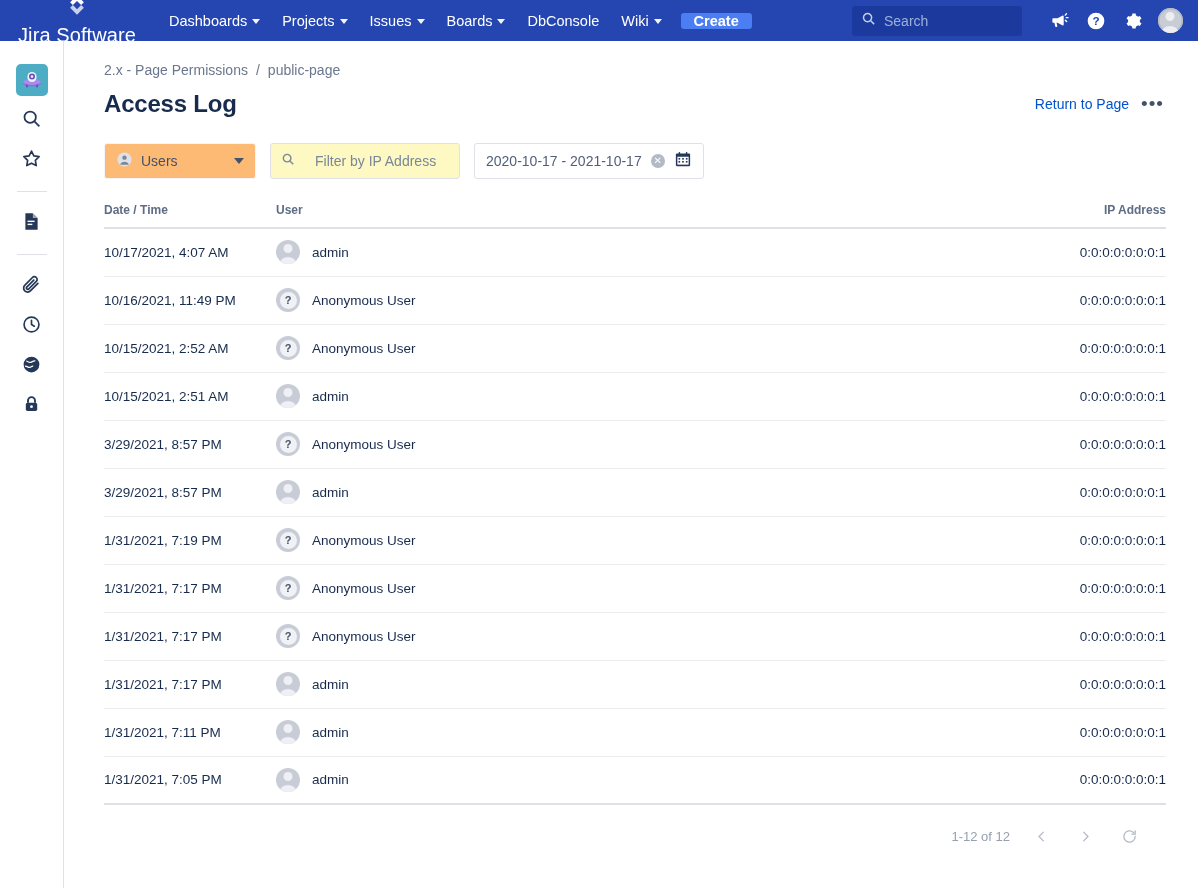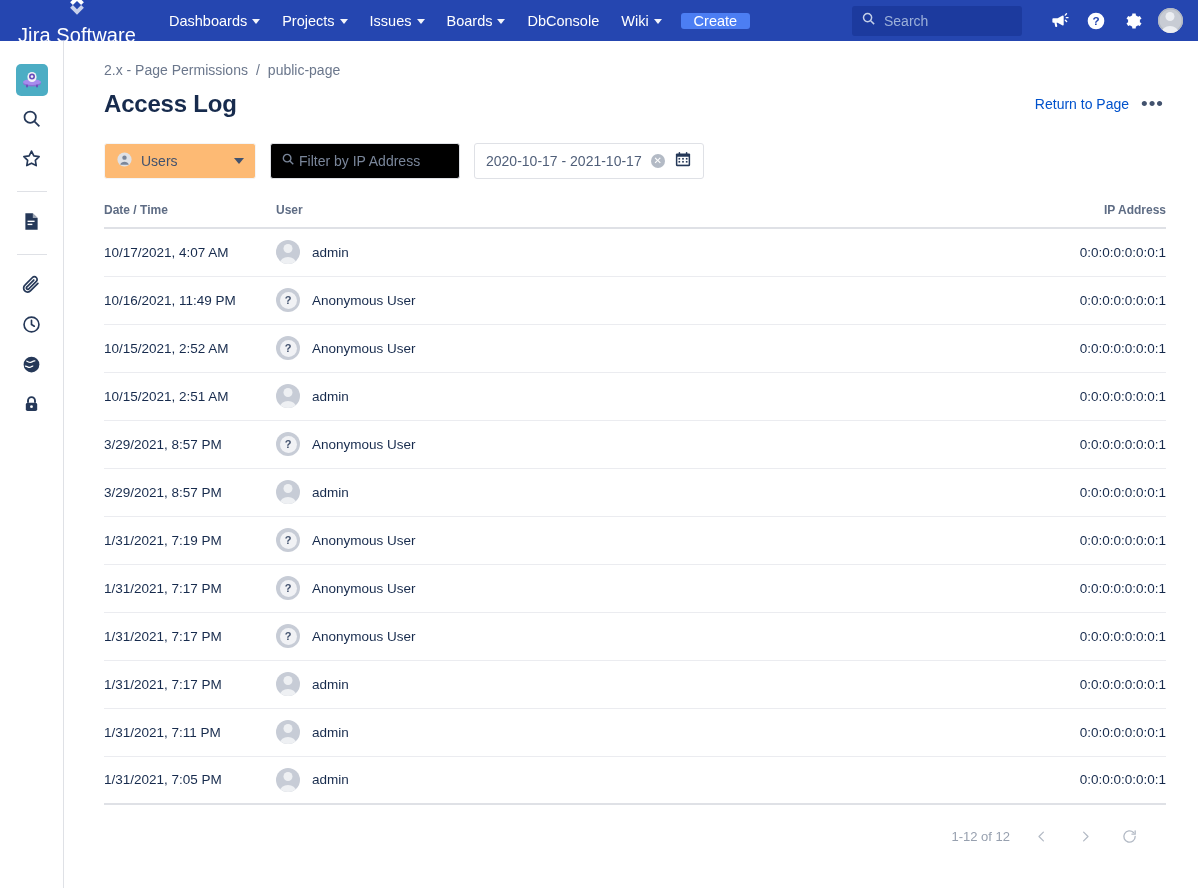--- a/index.html
+++ b/index.html
@@ -32,21 +32,21 @@
     display: flex; align-items: center; gap: 5px;
     padding: 6px 11px; border-radius: 3px;
     color: #ffffff; font-size: 14.5px; white-space: nowrap; cursor: pointer;
   }
   .chev-d {
     width: 0; height: 0; border-left: 4px solid transparent;
     border-right: 4px solid transparent; border-top: 5px solid #ffffff;
     margin-top: 2px; opacity: .95;
   }
   .create-btn {
-    background: #4c7ef3; color: #fff; font-size: 14.5px; font-weight: normal;
+    background: #4c7ef3; color: #fff; font-size: 14.5px; font-weight: bold;
     padding: 0 13px; border-radius: 3px; margin-left: 8px; cursor: pointer;
     white-space: nowrap;
   }
   .nav-right {
     margin-left: auto; display: flex; align-items: center; gap: 5px;
     padding-right: 12px;
   }
   .searchbox {
     width: 170px; height: 30px; background: #1c3a9e; border-radius: 3px;
     display: flex; align-items: center; gap: 8px; padding: 0 9px;
@@ -122,21 +122,21 @@
     gap: 8px; cursor: pointer;
   }
   .select-users .lbl { font-size: 14px; color: #42526e; }
   .select-users .arrow {
     margin-left: auto; width: 0; height: 0;
     border-left: 5px solid transparent; border-right: 5px solid transparent;
     border-top: 6px solid #42526e;
   }
   .ip-filter {
     width: 190px; height: 36px; border: 1px solid #dfe1e6; border-radius: 3px;
-    background: #000000; display: flex; align-items: center; gap: 4px;
+    background: #fef9c3; display: flex; align-items: center; gap: 20px;
     padding: 0 10px; cursor: text;
   }
   .ip-filter .ph { font-size: 14px; color: #7a869a; }
   .daterange {
     height: 36px; border: 1px solid #dfe1e6; border-radius: 3px; background: #fff;
     display: flex; align-items: center; gap: 9px; padding: 4px 11px; cursor: pointer;
   }
   .daterange .val { font-size: 14px; color: #505f79; white-space: nowrap; }
   .clear-x {
     width: 14px; height: 14px; border-radius: 50%; background: #b3bac5;

